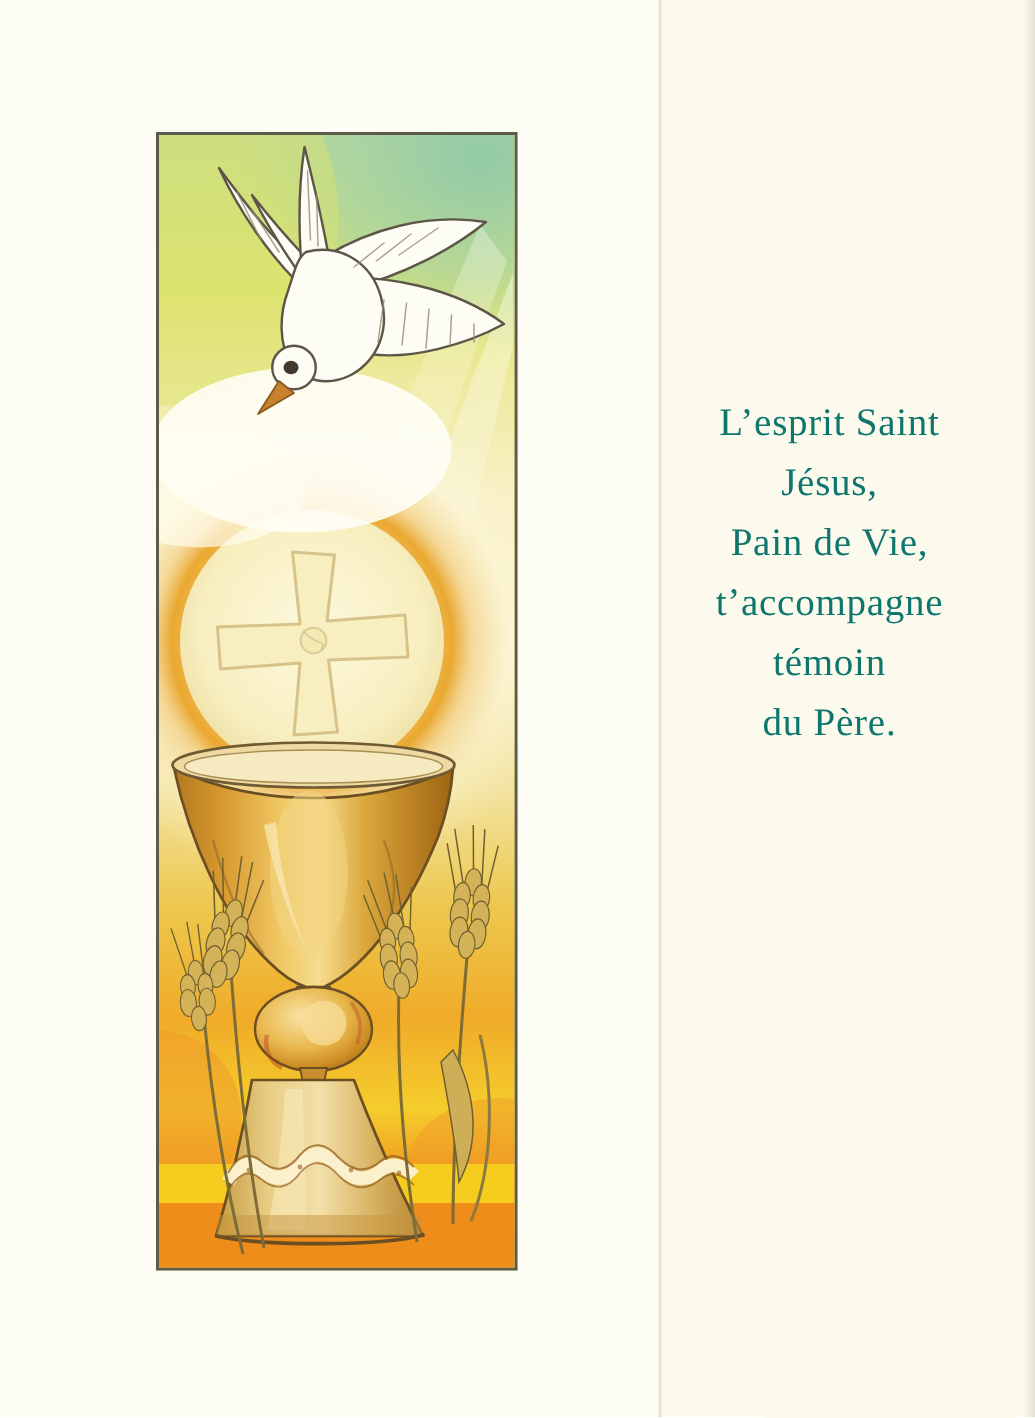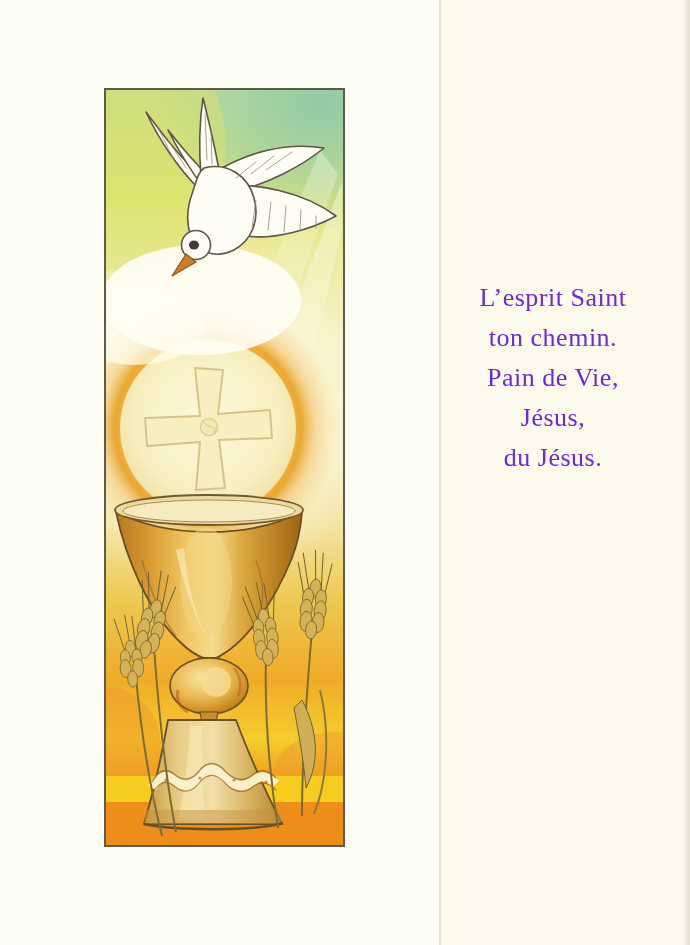--- a/index.html
+++ b/index.html
@@ -19,22 +19,22 @@
   .crease{
     position:absolute;left:439px;top:0;width:2px;height:945px;
     background:#e7dfbd;opacity:.85;
   }
   .artwork{
     position:absolute;left:104px;top:88px;width:241px;height:759px;
     box-sizing:border-box;border:2px solid #5d5c4a;background:#ece27e;
   }
   .artwork svg{display:block;width:100%;height:100%;}
   .poem{
-    position:absolute;left:441px;top:278px;width:224px;
-    text-align:center;color:#6d28d9;
+    position:absolute;left:441px;top:262px;width:224px;
+    text-align:center;color:#0f766e;
     font-size:26px;line-height:40px;letter-spacing:.5px;
   }
   .poem .line{white-space:nowrap;}
 </style>
 </head>
 <body>
 
 <div class="scan">
 
   <div class="page-right"></div>
@@ -272,20 +272,21 @@
           <ellipse cx="-6" cy="10" rx="6" ry="10"></ellipse>
             <ellipse cx="6" cy="10" rx="6" ry="10"></ellipse>
           <ellipse cx="0" cy="18" rx="5.5" ry="9"></ellipse>
         </g>
       </g>
     </svg>
   </div>
 
   <div class="poem">
     <div class="line">L’esprit Saint</div>
-    <div class="line">ton chemin.</div>
+    <div class="line">Jésus,</div>
     <div class="line">Pain de Vie,</div>
-    <div class="line">Jésus,</div>
-    <div class="line">du Jésus.</div>
+    <div class="line">t’accompagne</div>
+    <div class="line">témoin</div>
+    <div class="line">du Père.</div>
   </div>
 
   <div class="edge-shade"></div>
 </div>
 
 </body></html>

